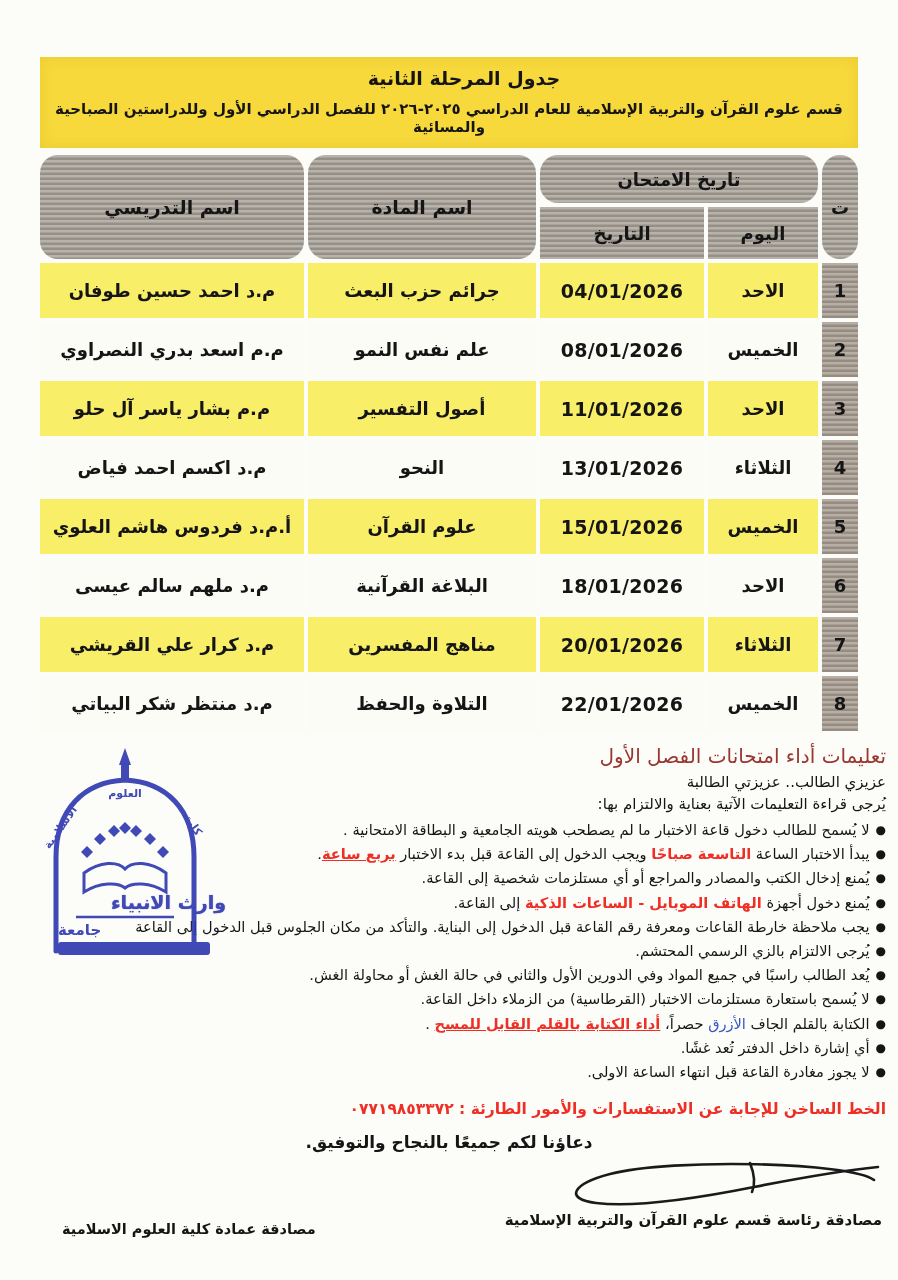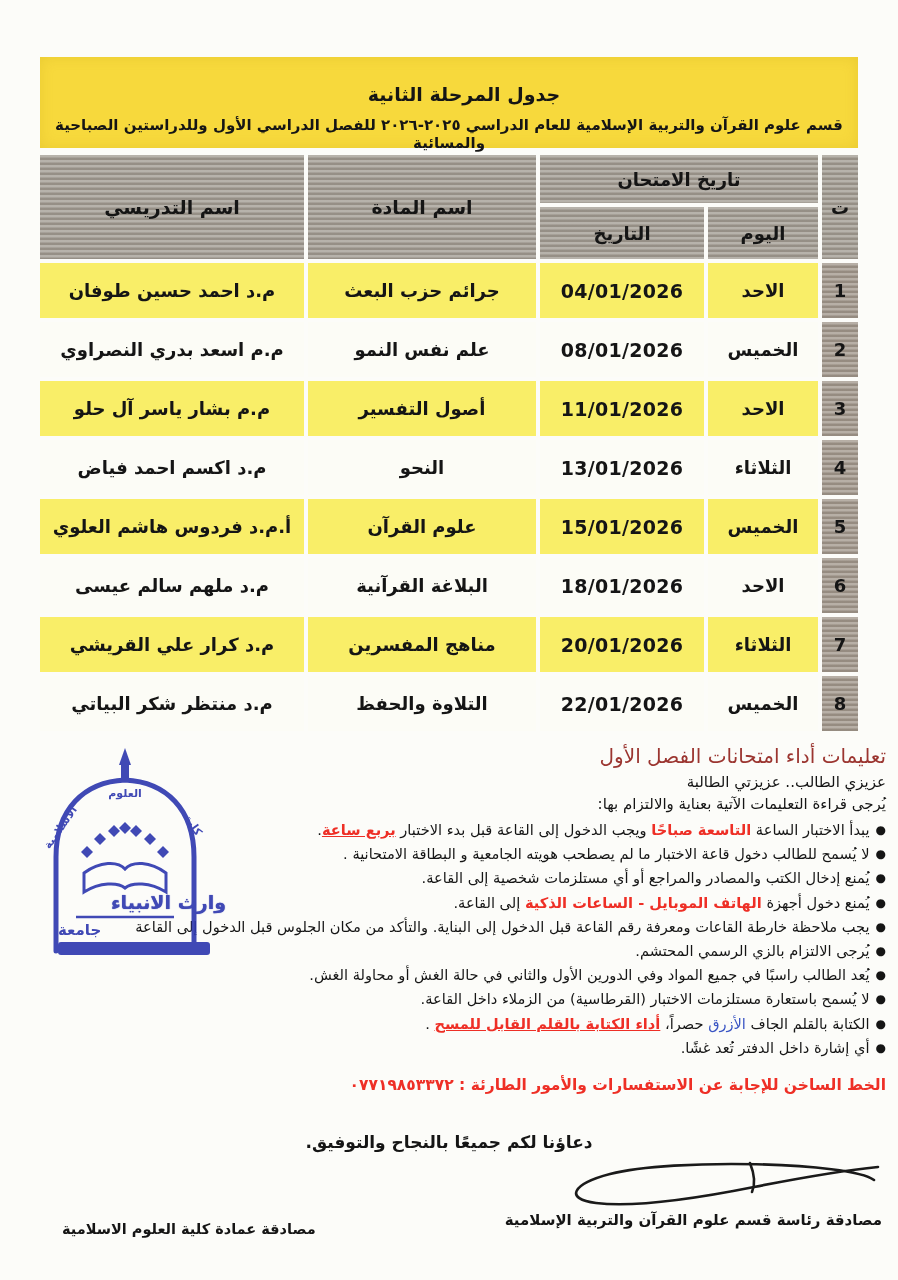--- a/index.html
+++ b/index.html
@@ -12,21 +12,21 @@
     position:relative; width:898px; height:1280px; margin:0 auto;
     background:#fcfcf9; overflow:hidden; direction:rtl;
     font-family:"DejaVu Sans","Liberation Sans",sans-serif; color:var(--ink);
   }
   
   .banner{
     position:absolute; top:57px; right:40px; width:818px; height:91px;
     background:var(--banner_yellow); text-align:center;
     box-shadow:inset 0 0 14px rgba(180,140,0,.18);
   }
-  .banner-title{font-size:19px; font-weight:bold; margin-top:26px;padding-left:30px;}
+  .banner-title{font-size:19px; font-weight:bold; margin-top:10px;padding-left:30px;}
   .banner-subtitle{font-size:15px; font-weight:bold; margin-top:11px; padding:0 14px;}
   
   table.sched{
     position:absolute; top:151px; right:36px; width:826px;
     border-collapse:separate; border-spacing:4px;
   }
   table.sched td{
     text-align:center; vertical-align:middle; font-weight:bold;
     overflow:hidden;
   }
@@ -38,21 +38,21 @@
   .hcell.big{font-size:19px;}
   td.serial{
     background-color:var(--serial_gray);
     background-image:repeating-linear-gradient(180deg, rgba(255,255,255,.20) 0 2px, rgba(70,60,50,.16) 3px 5px);
     font-size:18px;
   }
   tr.row-odd td.body{background:var(--row_yellow);margin-left:48px;}
   tr.row-even td.body{background:var(--row_white);}
   td.body{font-size:18px;}
   td.date-cell{font-size:19px; letter-spacing:.3px;}
-  tr.hrow1 td{height:46px;} tr.hrow2 td{height:50px;} tr.drow td{height:53px;}
+  tr.hrow1 td{height:46px;border-radius:18px;} tr.hrow2 td{height:50px;} tr.drow td{height:53px;}
   
   .instructions{position:absolute; top:741px; right:12px; left:6px; z-index:2;}
   .inst-title{color:var(--title_maroon); font-size:20px; font-weight:normal; line-height:30px;}
   .inst-greeting,.inst-intro{font-size:15px; line-height:22px;}
   .bullets{margin-top:3px;}
   .bullet-line{font-size:14.6px; line-height:23.2px; white-space:nowrap;}
   .bullet-dot{font-size:12px; margin-left:6px; vertical-align:1px;}
   .seg-red{color:var(--red); font-weight:bold;}
   .seg-redu{color:var(--red); font-weight:bold; text-decoration:underline;}
   .seg-blue{color:var(--blue);}
@@ -162,26 +162,26 @@
     </tr>
       </tbody>
   </table>
 
   <div class="instructions">
     <div class="inst-title">تعليمات أداء امتحانات الفصل الأول</div>
     <div class="inst-greeting">عزيزي الطالب.. عزيزتي الطالبة</div>
     <div class="inst-intro">يُرجى قراءة التعليمات الآتية بعناية والالتزام بها:</div>
     <div class="bullets">
         <div class="bullet-line">
+      <span class="bullet-dot">●</span><span><span>لا يُسمح للطالب دخول قاعة الاختبار ما لم يصطحب هويته الجامعية و البطاقة الامتحانية .</span></span>
+    </div>
+        <div class="bullet-line">
       <span class="bullet-dot">●</span><span><span>يبدأ الاختبار الساعة </span><span class="seg-red">التاسعة صباحًا</span><span> ويجب الدخول إلى القاعة قبل بدء الاختبار </span><span class="seg-redu">بربع ساعة</span><span>.</span></span>
     </div>
         <div class="bullet-line">
-      <span class="bullet-dot">●</span><span><span>لا يُسمح للطالب دخول قاعة الاختبار ما لم يصطحب هويته الجامعية و البطاقة الامتحانية .</span></span>
-    </div>
-        <div class="bullet-line">
       <span class="bullet-dot">●</span><span><span>يُمنع إدخال الكتب والمصادر والمراجع أو أي مستلزمات شخصية إلى القاعة.</span></span>
     </div>
         <div class="bullet-line">
       <span class="bullet-dot">●</span><span><span>يُمنع دخول أجهزة </span><span class="seg-red">الهاتف الموبايل - الساعات الذكية</span><span> إلى القاعة.</span></span>
     </div>
         <div class="bullet-line">
       <span class="bullet-dot">●</span><span><span>يجب ملاحظة خارطة القاعات ومعرفة رقم القاعة قبل الدخول إلى البناية. والتأكد من مكان الجلوس قبل الدخول إلى القاعة</span></span>
     </div>
         <div class="bullet-line">
       <span class="bullet-dot">●</span><span><span>يُرجى الالتزام بالزي الرسمي المحتشم.</span></span>
@@ -190,20 +190,23 @@
       <span class="bullet-dot">●</span><span><span>يُعد الطالب راسبًا في جميع المواد وفي الدورين الأول والثاني في حالة الغش أو محاولة الغش.</span></span>
     </div>
         <div class="bullet-line">
       <span class="bullet-dot">●</span><span><span>لا يُسمح باستعارة مستلزمات الاختبار (القرطاسية) من الزملاء داخل القاعة.</span></span>
     </div>
         <div class="bullet-line">
       <span class="bullet-dot">●</span><span><span>الكتابة بالقلم الجاف </span><span class="seg-blue">الأزرق</span><span> حصراً، </span><span class="seg-redu">أداء الكتابة بالقلم القابل للمسح</span><span> .</span></span>
     </div>
         <div class="bullet-line">
       <span class="bullet-dot">●</span><span><span>أي إشارة داخل الدفتر تُعد غشًا.</span></span>
+    </div>
+        <div class="bullet-line">
+      <span class="bullet-dot">●</span><span><span>لا يجوز مغادرة القاعة قبل انتهاء الساعة الاولى.</span></span>
     </div>
       </div>
     <div class="hotline">الخط الساخن للإجابة عن الاستفسارات والأمور الطارئة : ٠٧٧١٩٨٥٣٣٧٢</div>
   </div>
 
   <div class="stamp">
     <svg viewBox="0 0 202 228">
       <g stroke="currentColor" fill="none" stroke-width="5" stroke-linecap="round">
         <path d="M32,206 L32,112 C32,64 60,37 101,35 C142,37 170,64 170,112 L170,206"></path>
       </g>

